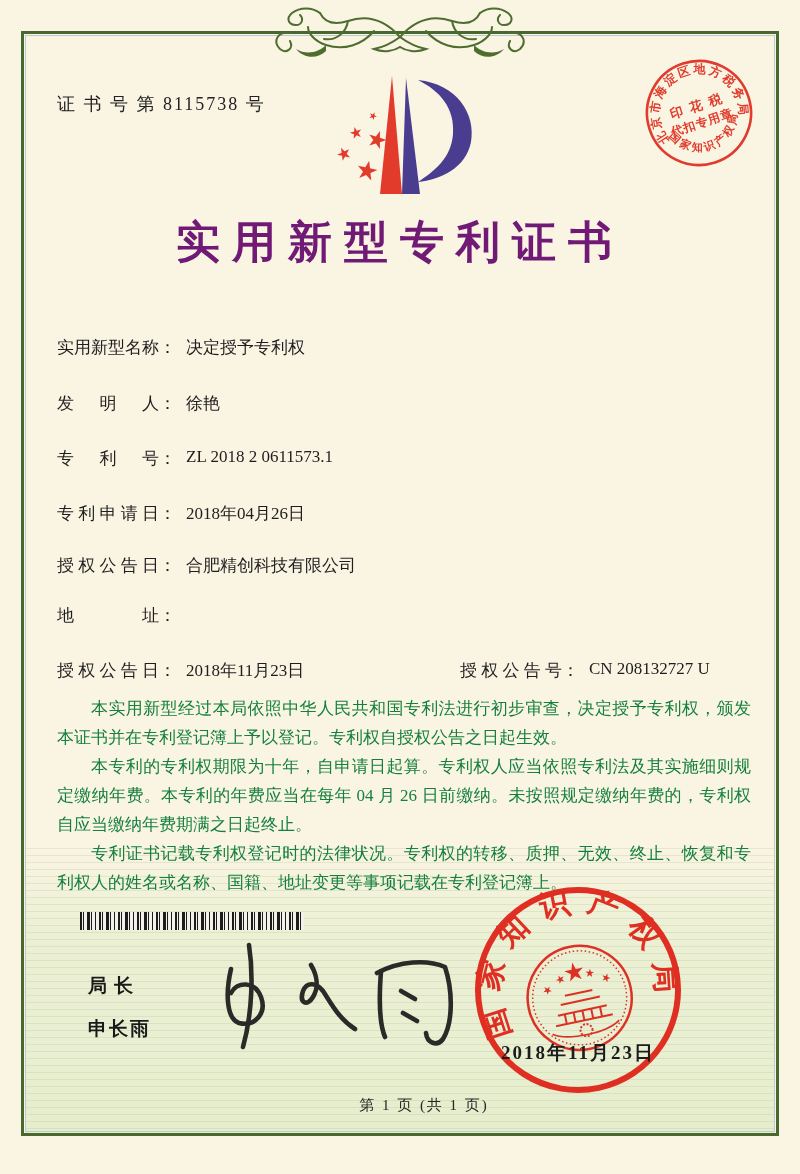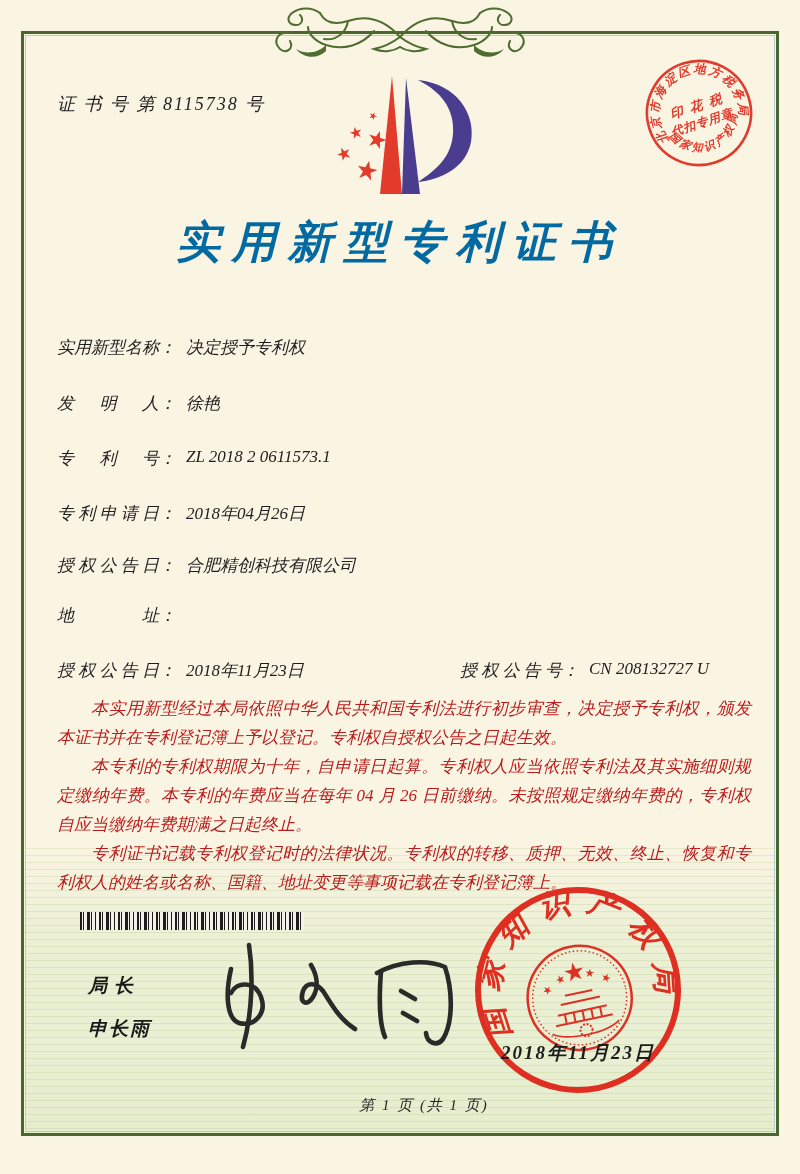--- a/index.html
+++ b/index.html
@@ -1,42 +1,42 @@
 <!DOCTYPE html>
 <html><head>
 <meta charset="utf-8">
 <style>
   html,body { margin:0; padding:0; }
   body { width:800px; height:1174px; background:#efe7d2; font-family:"Liberation Serif","DejaVu Serif",serif; }
-  .page { position:relative; width:800px; height:1174px; background:#faf4e3; overflow:hidden;font-style:italic; }
+  .page { position:relative; width:800px; height:1174px; background:#faf4e3; overflow:hidden; }
 
   
   .frame { position:absolute; left:21px; top:31px; width:758px; height:1105px; border:3px solid #4a672e; box-sizing:border-box; }
   .frame-inner { position:absolute; inset:1px; border:1px solid #b7ccd3; }
 
   
   .tint { position:absolute; left:25px; top:848px; width:750px; height:285px;
     background:
       repeating-linear-gradient(180deg, rgba(160,185,115,.22) 0 1px, rgba(0,0,0,0) 1px 7px),
       linear-gradient(180deg, rgba(233,239,210,0) 0%, rgba(233,239,210,.85) 30%, #e9efd2 70%, #e6edcd 100%);
   }
 
   .certno { position:absolute; left:57px; top:92px; font-size:18px; letter-spacing:2px; color:#222; }
 
   .title { position:absolute; left:0; right:0; top:213px; text-align:center;
-    font-size:44px; font-weight:700; letter-spacing:12px; color:#0369a1; }
+    font-size:44px; font-weight:700; letter-spacing:12px; color:#701a75; }
 
   .row { position:absolute; left:57px; font-size:17px; color:#1e1e1e; white-space:nowrap; }
   .flabel { display:inline-block; width:102px; text-align:justify; text-align-last:justify; vertical-align:top; }
   .fcolon { margin-right:10px; vertical-align:top; }
   .fvalue { vertical-align:top; }
   .fvalue .l { line-height:28px; white-space:nowrap; }
 
   .body-text { position:absolute; left:57px; top:694px; width:694px; font-size:17px; line-height:29px;
-    color:#b91c1c; text-align:justify; }
+    color:#15803d; text-align:justify; }
   .body-text p { margin:0; text-indent:2em; }
 
   .barcode { position:absolute; left:80px; top:912px; width:224px; height:18px;
     background-color:#f4f2e8;
     background-image:repeating-linear-gradient(90deg,#1d1d1d 0 2px,transparent 2px 3px,#1d1d1d 3px 4px,transparent 4px 7px,#1d1d1d 7px 10px,transparent 10px 11px,#1d1d1d 11px 12px,transparent 12px 15px,#1d1d1d 15px 16px,transparent 16px 19px); }
 
   .signer-title { position:absolute; left:88px; top:973px; font-size:19px; font-weight:600; letter-spacing:7px; color:#1a1a1a; }
   .signer-name  { position:absolute; left:88px; top:1016px; font-size:19px; font-weight:600; letter-spacing:2px; color:#1a1a1a; }
 
   .footer { position:absolute; left:0; right:0; top:1096px; text-align:center; font-size:15px; letter-spacing:2px; color:#262626;padding-left:48px; }

